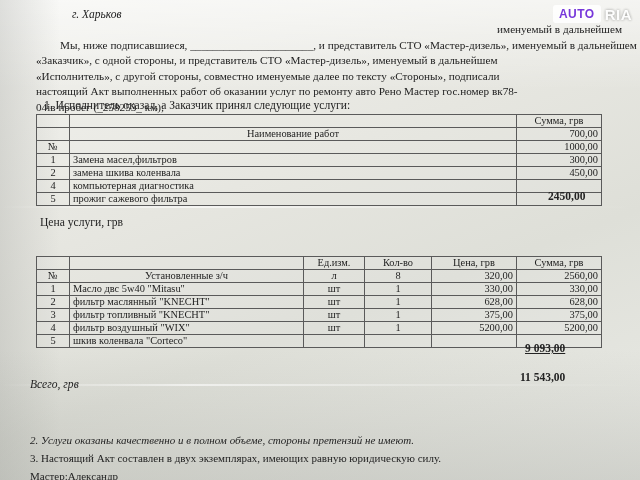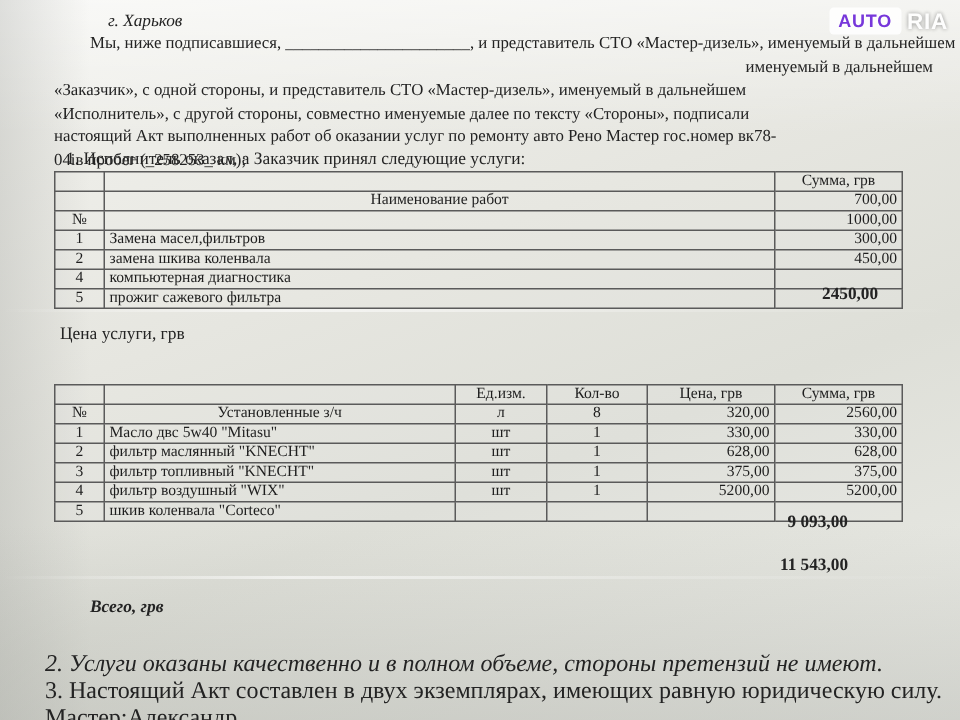--- a/index.html
+++ b/index.html
@@ -128,36 +128,36 @@
   .hdr { text-align: center; }
   .val { text-align: right; padding-right: 5px; }
 
   .tot {
     position: absolute;
     font-family: "Liberation Serif", serif;
     font-size: 11.5px;
     font-weight: bold;
   }
   .tot-1 { left: 516px; top: 190px; padding-left: 32px; }
-  .tot-2 { left: 525px; top: 342px; }
+  .tot-2 { left: 525px; top: 342px; text-decoration: underline; }
   .tot-3 { left: 520px; top: 371px; }
 
   .lbl {
     position: absolute;
     font-family: "Liberation Serif", serif;
     font-size: 11.6px;
   }
   .lbl-vsego1 { left: 40px; top: 216px; }
-  .lbl-vsego2 { left: 30px; top: 398px; font-weight: bold; font-style: italic; margin-left: 30px; }
+  .lbl-vsego2 { left: 30px; top: 378px; font-weight: normal; font-style: italic; }
 
   .foot {
     position: absolute;
     left: 30px;
     font-family: "Liberation Serif", serif;
-    font-size: 16px;
+    font-size: 11px;
     white-space: nowrap;
   }
   .foot-1 { top: 434px; font-style: italic; }
   .foot-2 { top: 452px; }
   .foot-3 { top: 470px; }
 </style>
 </head>
 <body>
 
 <div class="page">
@@ -169,22 +169,22 @@
   <div class="crease" style="top:384px;"></div>
 
   <div class="watermark">
     <span class="wm-auto">AUTO</span>
     <span class="wm-ria">RIA</span>
   </div>
 
   <div class="city">г. Харьков</div>
 
   <div class="para">
+    <span class="ln" style="text-align:right; display:block;">именуемый в дальнейшем</span>
     <span class="ln ind">Мы, ниже подписавшиеся, ______________________, и представитель СТО «Мастер-дизель», именуемый в дальнейшем</span>
-    <span class="ln" style="text-align:right; display:block;">именуемый в дальнейшем</span>
     <span class="ln">«Заказчик», с одной стороны, и представитель СТО «Мастер-дизель», именуемый в дальнейшем</span>
     <span class="ln">«Исполнитель»,  с другой стороны, совместно именуемые далее по тексту «Стороны», подписали</span>
     <span class="ln">настоящий Акт выполненных работ об оказании услуг по ремонту авто Рено Мастер  гос.номер вк78-</span>
     <span class="ln">04iв  пробег  (_258253_ км);</span>
   </div>
 
   <div class="sect sect1">1. Исполнитель оказал, а Заказчик принял следующие услуги:</div>
 
   <table class="doc t1">
     <tbody>

